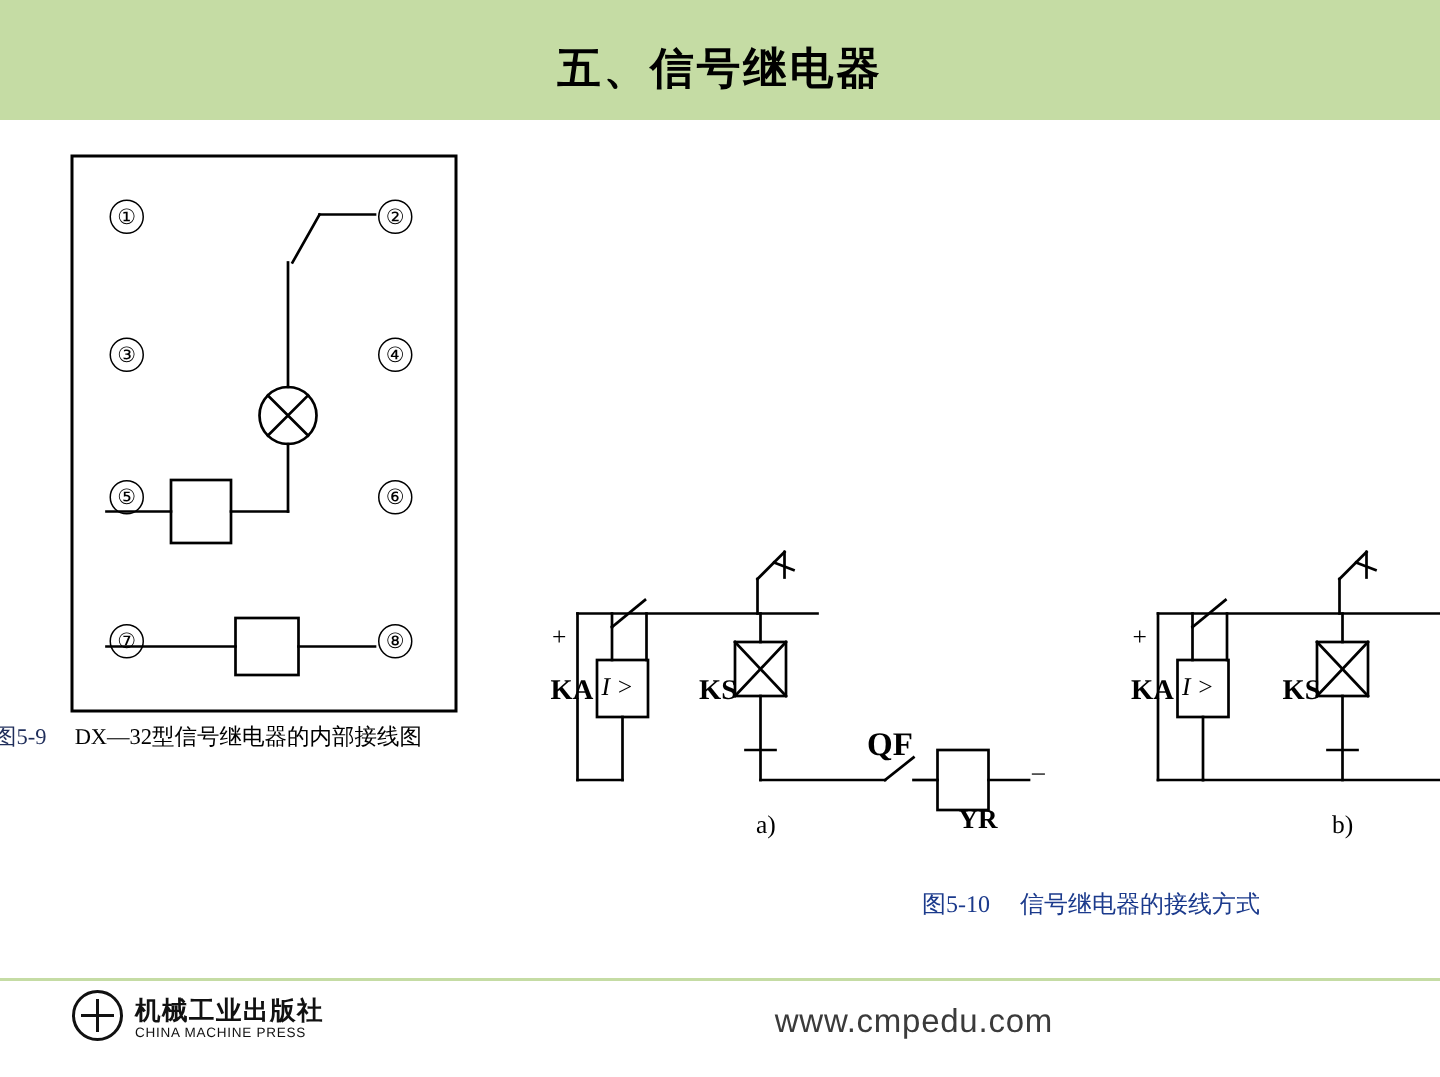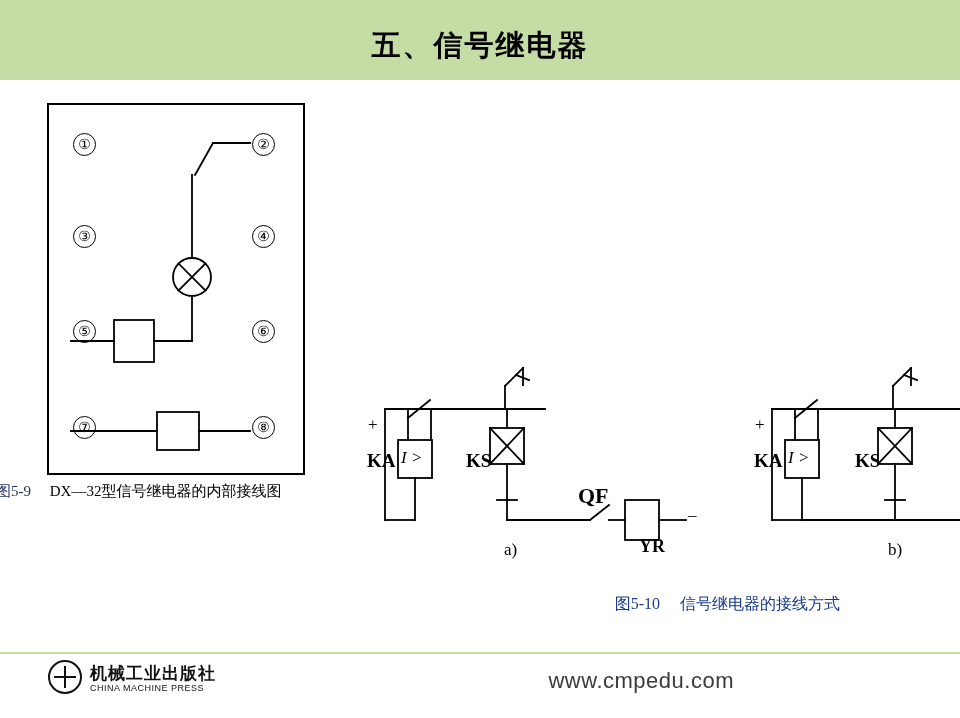--- a/index.html
+++ b/index.html
@@ -144,21 +144,21 @@
     letter-spacing: 1px;
   }
   .logo-en {
     font-family: "Liberation Sans", sans-serif;
     font-size: 9px;
     color: #111111;
     letter-spacing: 0.5px;
   }
   .footer-url {
     position: absolute;
-    right: 32px;
+    right: 64px;
     top: 668px;
     font-family: "Liberation Sans", sans-serif;
     font-size: 22px;
     color: #3b3b3b;
     letter-spacing: 0.5px;
   }
   
   .overlay {
     position: absolute;
     left: 0;

